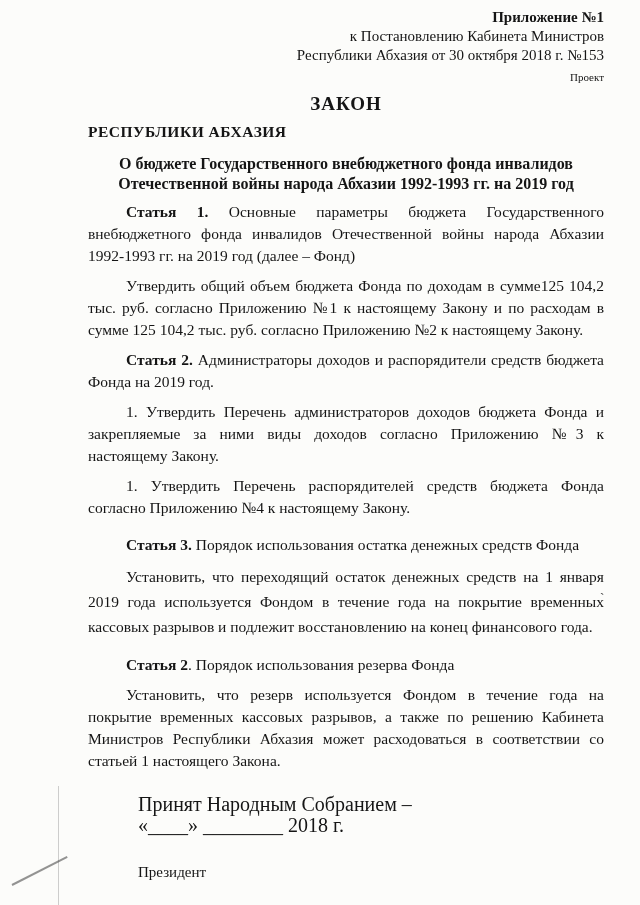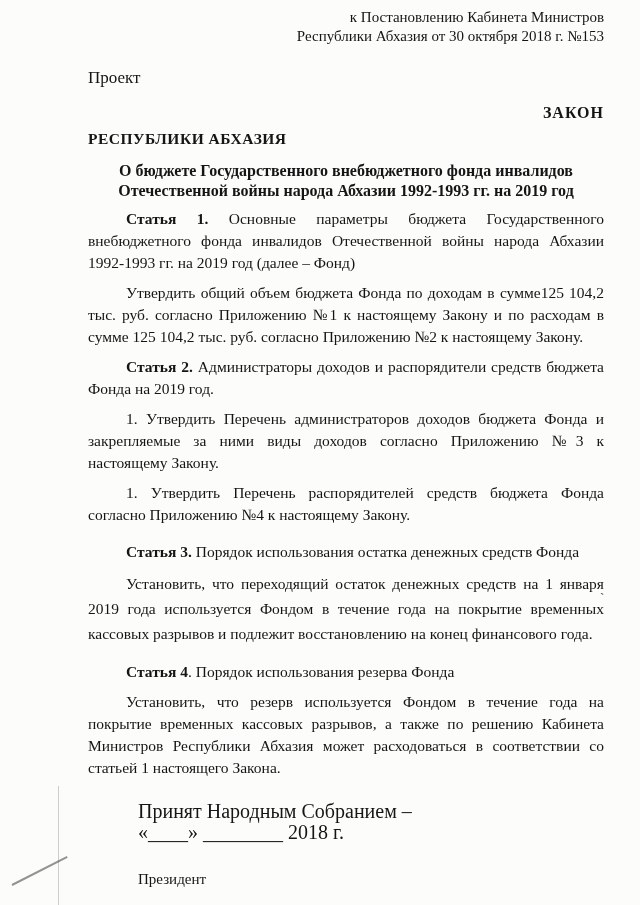--- a/index.html
+++ b/index.html
@@ -14,23 +14,23 @@
   }
   .page {
     position: absolute;
     inset: 0;
     padding: 8px 36px 0 88px;
     box-sizing: border-box;
   }
   
   .hdr { text-align: right; font-size: 15px; line-height: 19px; }
   .hdr .annex { font-weight: bold; }
-  .draft { font-size: 17px; margin-top: 22px; }
+  .draft { text-align: right; font-size: 11px; margin-top: 6px; }
   
-  .law-title { text-align: right; font-weight: bold; font-size: 16px; letter-spacing: 1px; margin-top: 16px; }
+  .law-title { text-align: center; font-weight: bold; font-size: 19px; letter-spacing: 1px; margin-top: 10px; }
   .rep-title { text-align: left; font-weight: bold; font-size: 15.5px; letter-spacing: 0.5px; margin-top: 8px; }
   .subject { text-align: center; font-weight: bold; font-size: 16px; line-height: 20px; margin-top: 13px; }
   
   .para {
     font-size: 15.5px;
     line-height: 22px;
     text-align: justify;
     text-indent: 38px;
     margin: 7px 0 8px 0;
   }
@@ -61,20 +61,21 @@
     position: absolute; left: 600px; top: 590px;
     font-size: 13px; color: #444;
   }
 </style>
 </head>
 <body>
 
 <div class="page">
 
   <div class="hdr">
+    <div class="annex">Приложение №1</div>
     <div>к Постановлению Кабинета Министров</div>
     <div>Республики Абхазия от 30 октября 2018 г. №153</div>
   </div>
 
   <div class="draft">Проект</div>
 
   <div class="law-title">ЗАКОН</div>
   <div class="rep-title">РЕСПУБЛИКИ АБХАЗИЯ</div>
   <div class="subject">О бюджете Государственного внебюджетного фонда инвалидов Отечественной войны народа Абхазии 1992-1993 гг. на 2019 год</div>
 
@@ -85,21 +86,21 @@
   <p class="para"><span class="lead">Статья 2.</span><span> Администраторы доходов и распорядители средств бюджета Фонда на 2019 год.</span></p>
 
   <p class="para"><span>1. Утвердить Перечень администраторов доходов бюджета Фонда и закрепляемые за ними виды доходов согласно Приложению №3 к настоящему Закону.</span></p>
 
   <p class="para"><span>1. Утвердить Перечень распорядителей средств бюджета Фонда согласно Приложению №4 к настоящему Закону.</span></p>
 
   <p class="para section-gap"><span class="lead">Статья 3.</span><span> Порядок использования остатка денежных средств Фонда</span></p>
 
   <p class="para loose"><span>Установить, что переходящий остаток денежных средств на 1 января 2019 года используется Фондом в течение года на покрытие временных кассовых разрывов и подлежит восстановлению на конец финансового года.</span></p>
 
-  <p class="para section-gap"><span class="lead">Статья 4</span><span>. Порядок использования резерва Фонда</span></p>
+  <p class="para section-gap"><span class="lead">Статья 2</span><span>. Порядок использования резерва Фонда</span></p>
 
   <p class="para"><span>Установить, что резерв используется Фондом в течение года на покрытие временных кассовых разрывов, а также по решению Кабинета Министров Республики Абхазия может расходоваться в соответствии со статьей 1 настоящего Закона.</span></p>
 
   <div class="adoption">
     <div>Принят Народным Собранием –</div>
     <div>«____» ________ 2018 г.</div>
   </div>
 
   <div class="president-row">
     <div>

